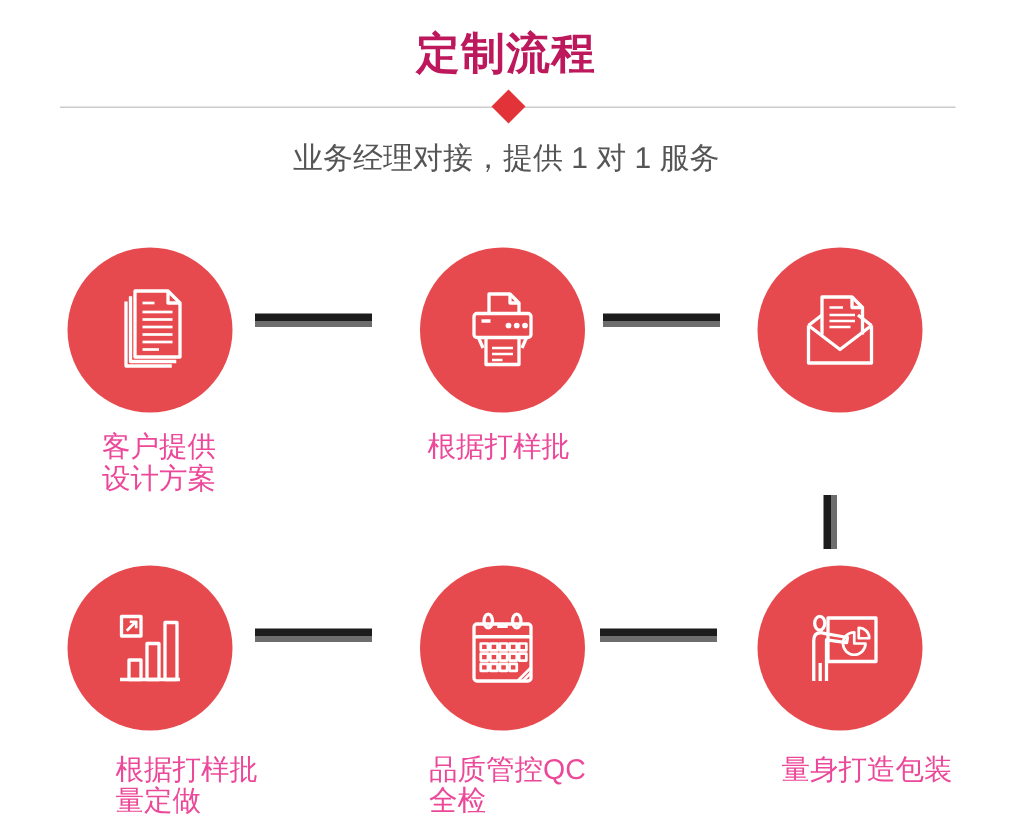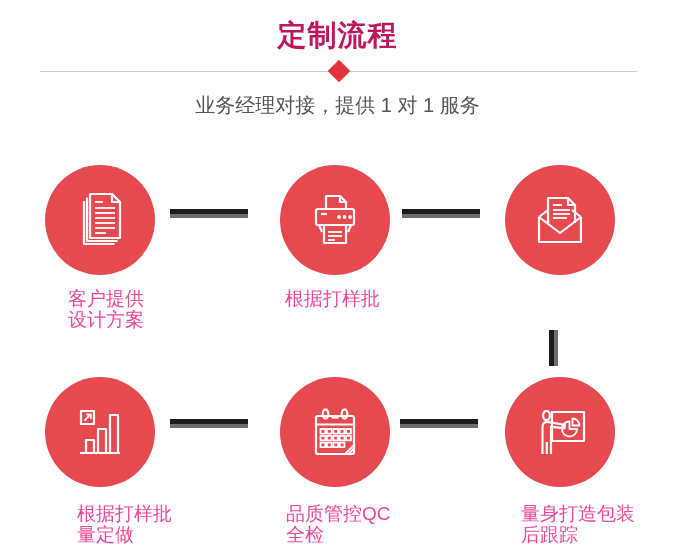--- a/index.html
+++ b/index.html
@@ -162,21 +162,20 @@
   <div class="step-label l4">
     <div>根据打样批</div>
     <div>量定做</div>
   </div>
   <div class="step-label l5">
     <div>品质管控QC</div>
     <div>全检</div>
   </div>
   <div class="step-label l6">
     <div>量身打造包装</div>
-    <div>后跟踪</div>
   </div>
 
   <div class="hbar h1"></div>
   <div class="hbar h2"></div>
   <div class="hbar h3"></div>
   <div class="hbar h4"></div>
   <div class="vbar"></div>
 
 </div>
 

